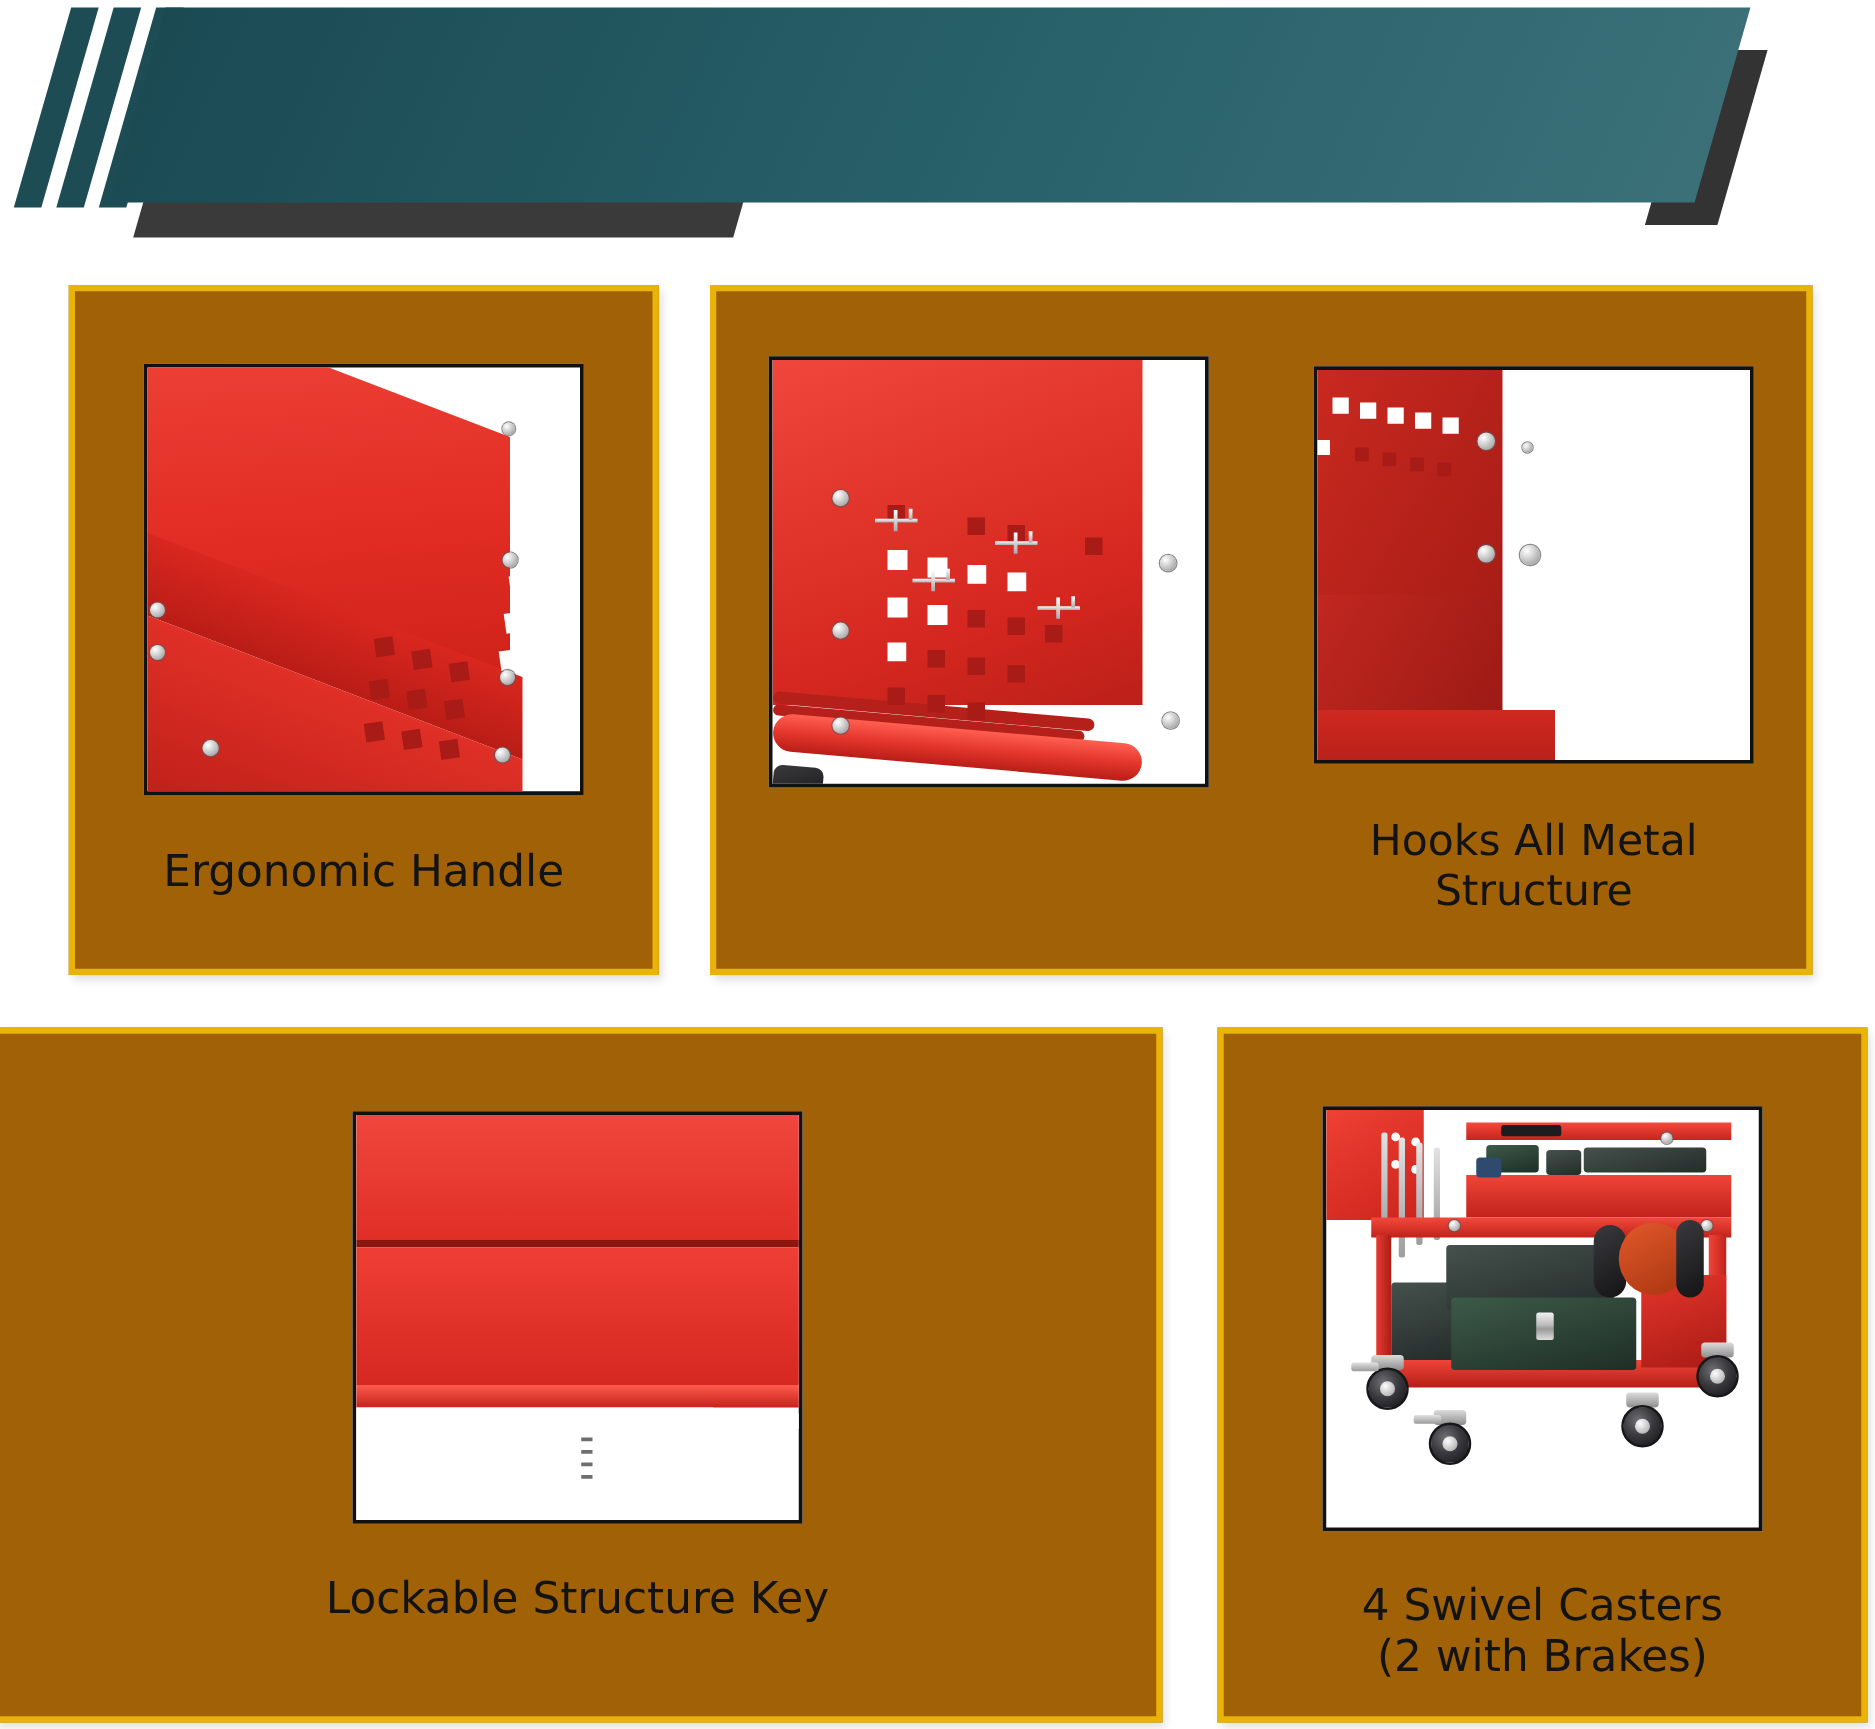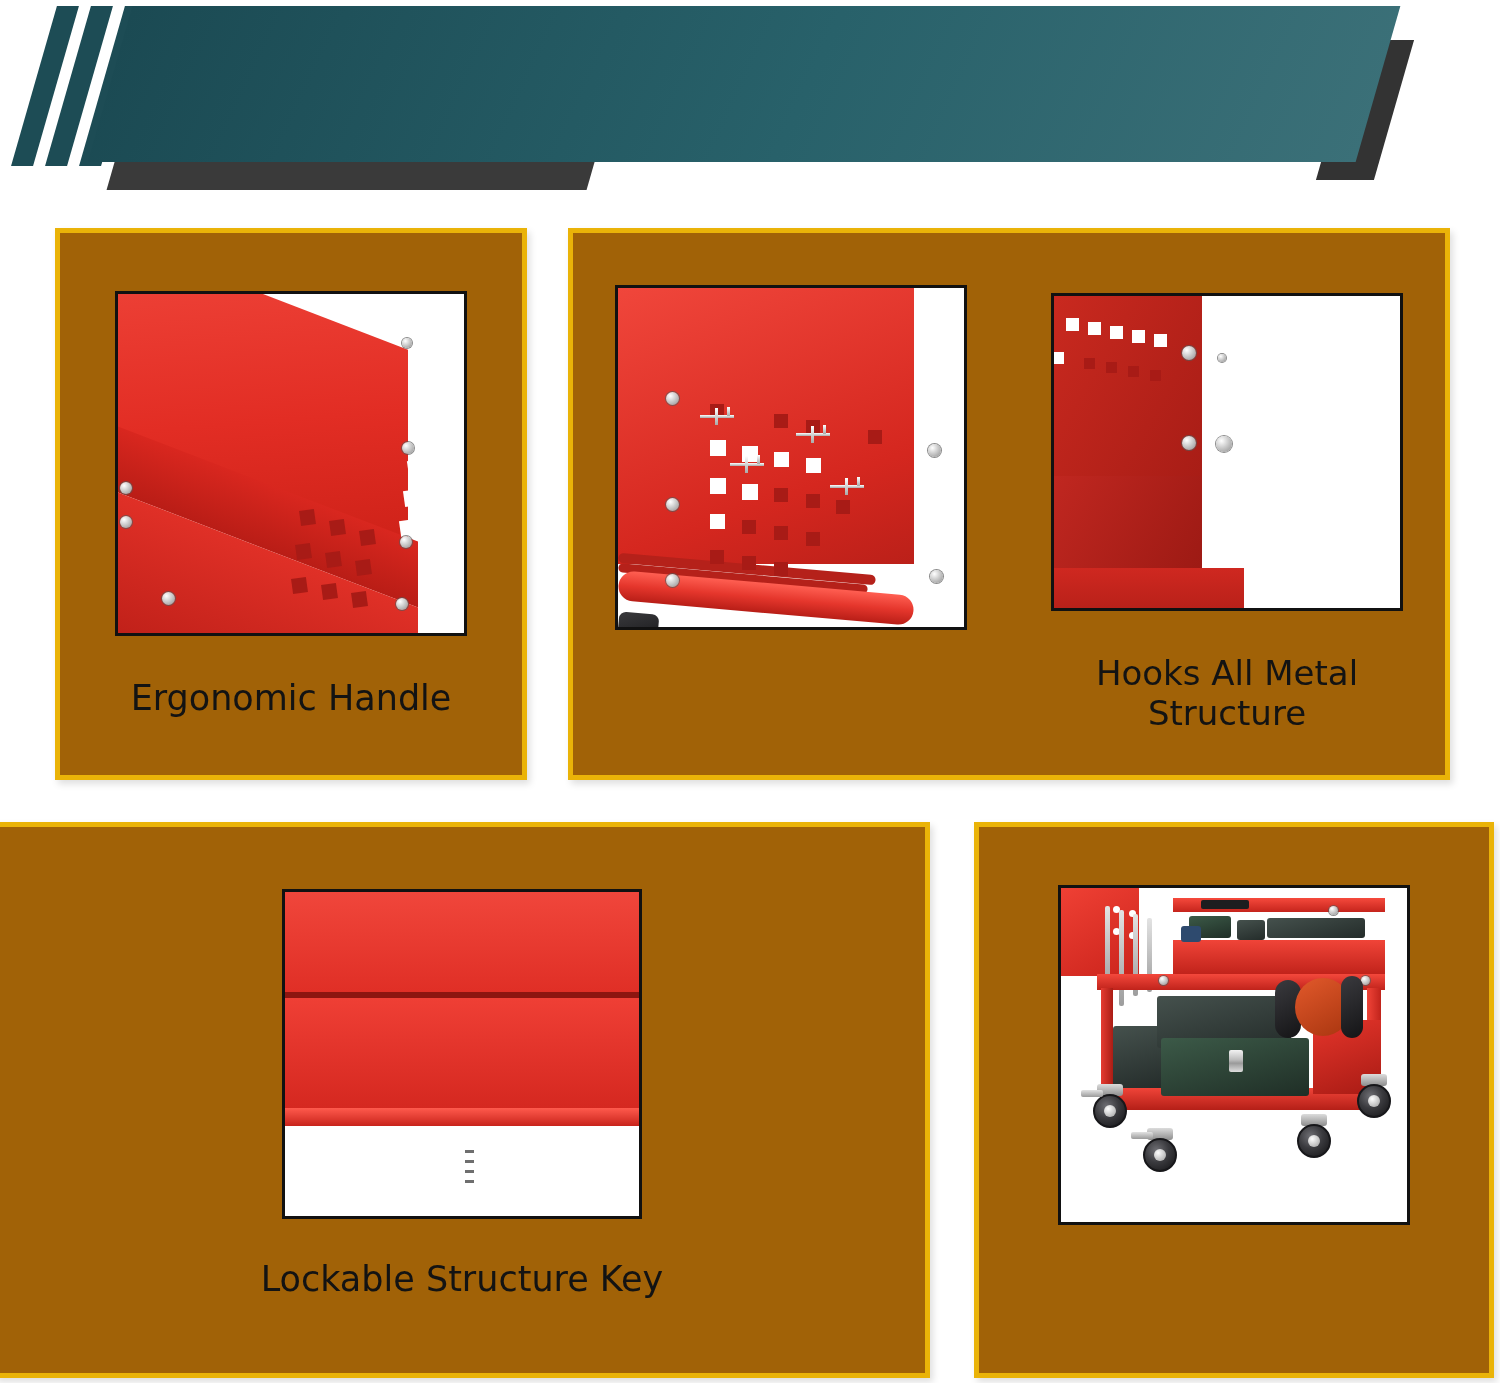--- a/index.html
+++ b/index.html
@@ -430,15 +430,17 @@
         </div>
 
         <div class="caster" style="left:236px;top:226px;">
           <div class="fork" style="left:4px;top:0;"></div>
           <div class="wheel" style="left:0;top:10px;">
               <span class="hub"></span>
             </div>
         </div>
 
       </div>
+      <div class="caption" style="margin-top:40px;">4 Swivel Casters
+(2 with Brakes)</div>
     </div>
   </div>
 </div>
 
 </body></html>

